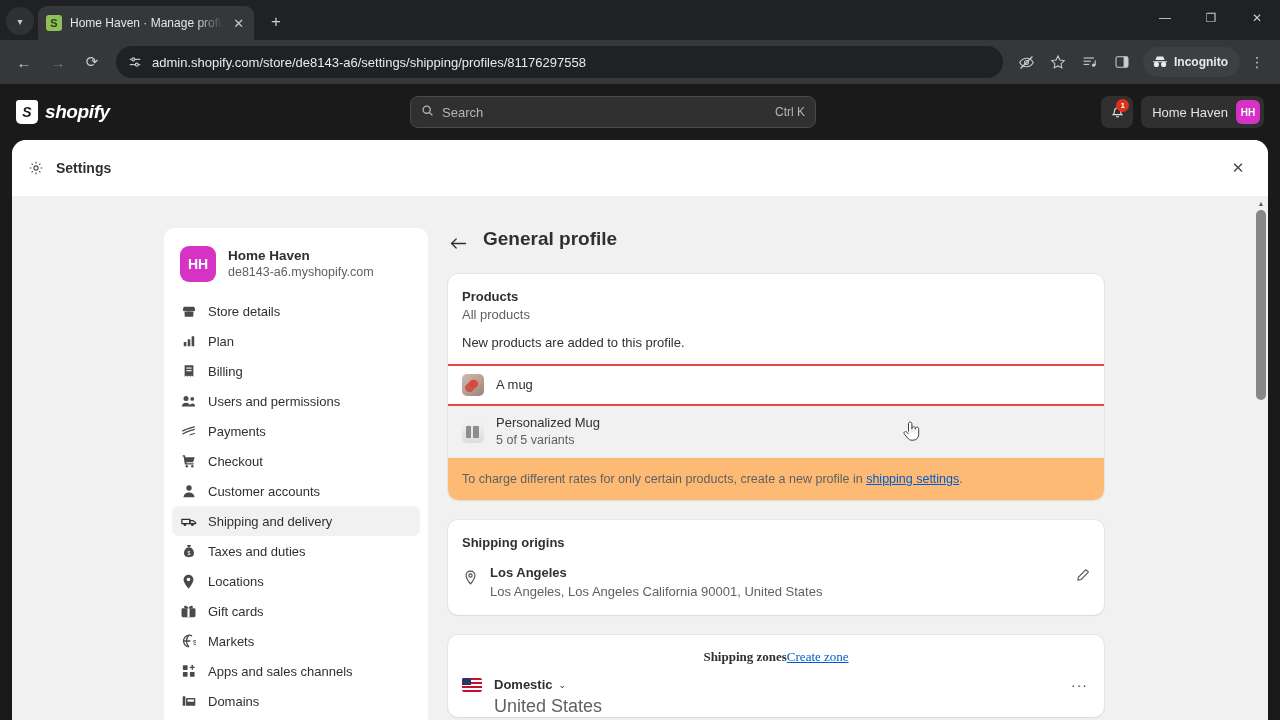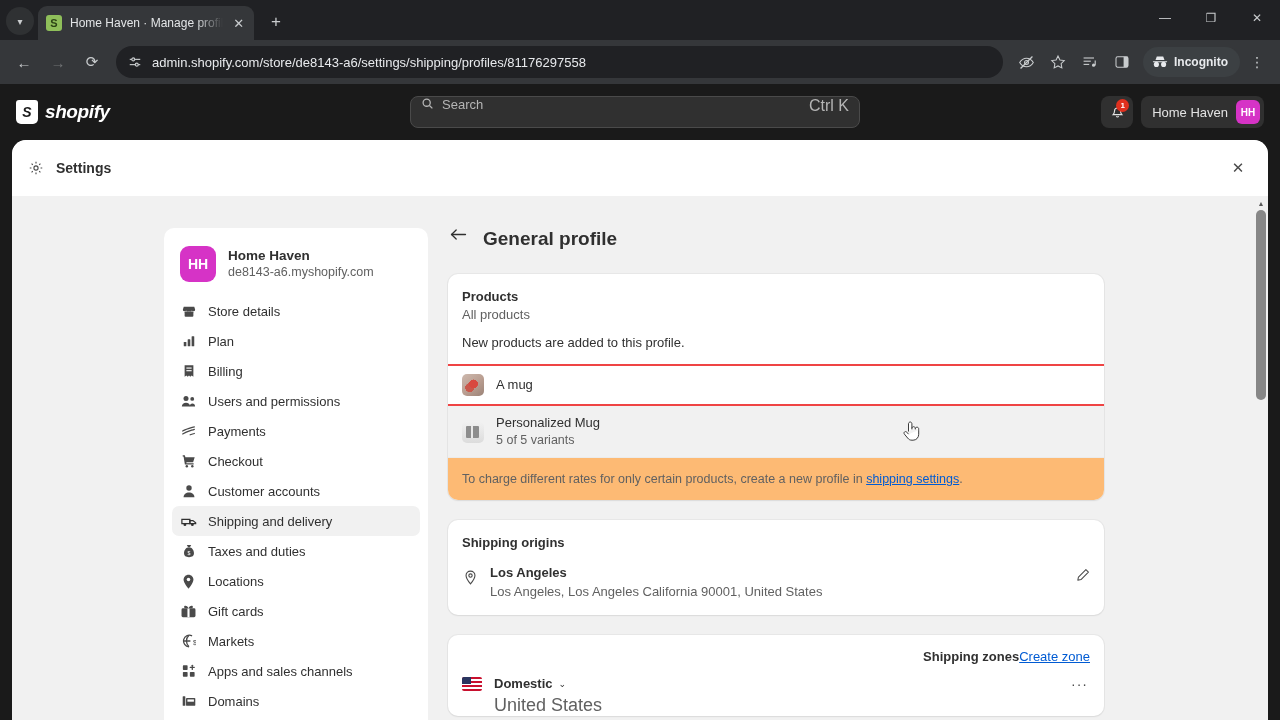--- a/index.html
+++ b/index.html
@@ -98,27 +98,27 @@
     border-radius: 3px 3px 5px 5px; position: relative;
     display: flex; align-items: center; justify-content: center;
     color: #1a1a1a; font-size: 14px; font-weight: bold;
     font-style: italic;
   }
   .logo-word {
     color: #fff; font-size: 19px; font-weight: bold;
     font-style: italic; letter-spacing: -0.4px;
   }
   .shopify-search {
-    position: absolute; left: 410px; width: 450px; height: 32px;
+    position: absolute; left: 410px; width: 406px; height: 32px;
     background: #303030; border: 1px solid #4a4a4a; border-radius: 8px;
-    display: flex; padding: 0 10px;
+    display: flex; align-items: center; padding: 0 10px;
   }
   .search-mag { color: #b5b5b5; font-size: 12px; margin-right: 8px; }
   .search-ph { color: #b5b5b5; font-size: 13px; flex: 1 1 auto; }
-  .search-kbd { color: #b5b5b5; font-size: 16px; }
+  .search-kbd { color: #b5b5b5; font-size: 12px; }
   .topbar-right {
     position: absolute; right: 16px; display: flex;
     align-items: center; gap: 8px;
   }
   .notif-btn {
     width: 32px; height: 32px; border-radius: 8px; background: #303030;
     display: flex; align-items: center; justify-content: center;
     position: relative; color: #e3e3e3; font-size: 14px;
   }
   .notif-badge {
@@ -209,21 +209,21 @@
     color: #4a4a4a; font-size: 12px;
   }
   .nav-ico svg { display: block; }
 
   
   .settings-main {
     width: 656px; flex: 0 0 656px; display: flex;
     flex-direction: column; gap: 20px;
   }
   .page-head {
-    display: flex; align-items: flex-start; gap: 16px;
+    display: flex; align-items: flex-end; gap: 16px;
     padding: 0 2px 4px 2px;
   }
   .back-arrow { color: #303030; font-size: 16px; display:flex; }
   .page-title { font-size: 19px; font-weight: 700; color: #303030; }
 
   .card {
     background: #fff; border-radius: 10px;
     box-shadow: 0 0 0 1px rgba(0,0,0,0.04), 0 1px 2px rgba(0,0,0,0.06);
     overflow: hidden;
   }
@@ -277,22 +277,23 @@
   }
   .pin-ico { color: #4a4a4a; font-size: 14px; margin-top: 6px; flex: 0 0 16px; display:flex; justify-content:center;}
   .origin-name { font-size: 13px; font-weight: 700; color: #303030; line-height: 18px; }
   .origin-addr { font-size: 13px; color: #616161; line-height: 19px; }
   .edit-ico {
     position: absolute; right: 14px; top: 14px;
     color: #4a4a4a; font-size: 13px;
   }
 
   .zones-head {
-    display: flex; align-items: center; justify-content: flex-end;
+    display: flex; align-items: center; justify-content: center;
     padding: 14px 14px 8px 14px;
+    font-family: Liberation Serif, serif;
   }
   .zones-title { font-size: 13px; font-weight: 700; color: #303030; }
   .create-zone { font-size: 13px; color: #005bd3; }
   .zone-row {
     display: flex; align-items: center; gap: 12px;
     padding: 4px 14px 2px 14px; position: relative;
   }
   .flag {
     width: 20px; height: 14px; flex: 0 0 20px;
     border-radius: 2px; overflow: hidden; position: relative;

